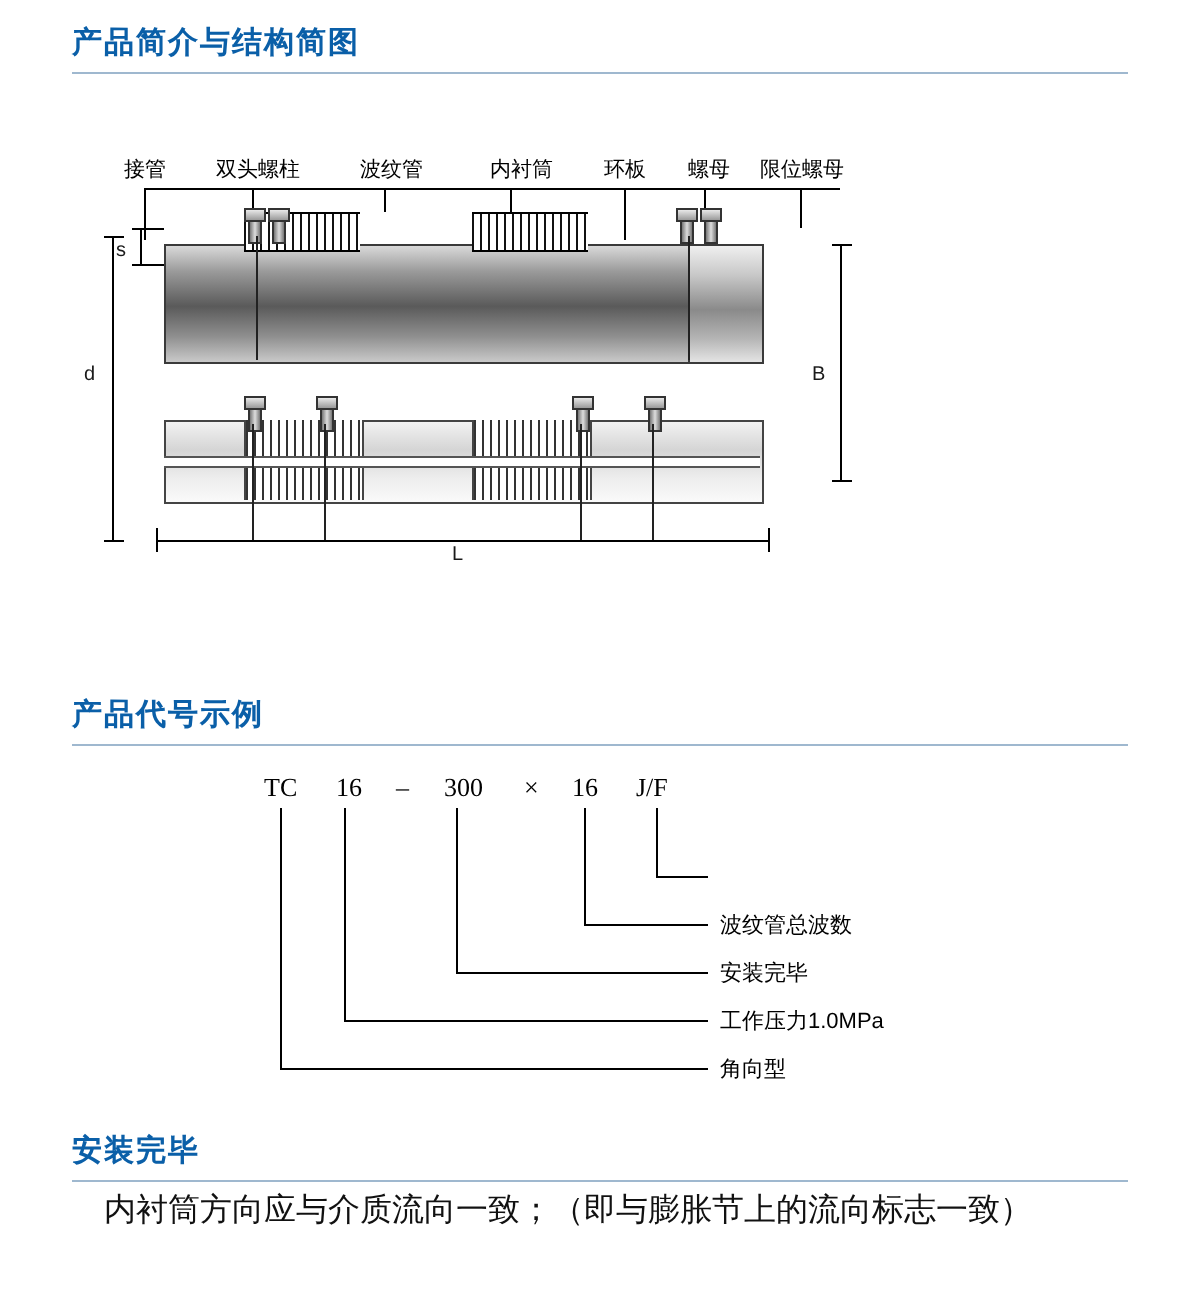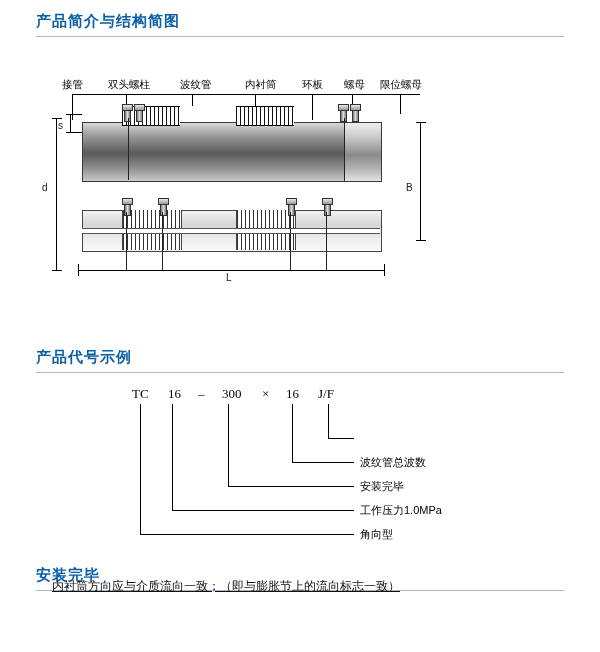--- a/index.html
+++ b/index.html
@@ -137,26 +137,25 @@
     position:absolute;
     font-size:11px;
     white-space:nowrap;
     color:#000;
   }
   .lead{position:absolute;background:#000;}
 
   
   .notes{
     position:absolute;
-    left:52px; top:576px;
+    left:52px; top:596px;
     width:470px;
-    font-size:12px;
+    font-size:16px;
     line-height:20px;
     color:#111;
-    text-decoration:underline;
   }
   .notes div{white-space:nowrap;}
 </style>
 </head>
 <body>
 
 <div class="page">
 
   <div class="section-title" style="left:36px; top:12px;">产品简介与结构简图</div>
   <div class="rule" style="left:36px; top:36px; width:528px;"></div>

